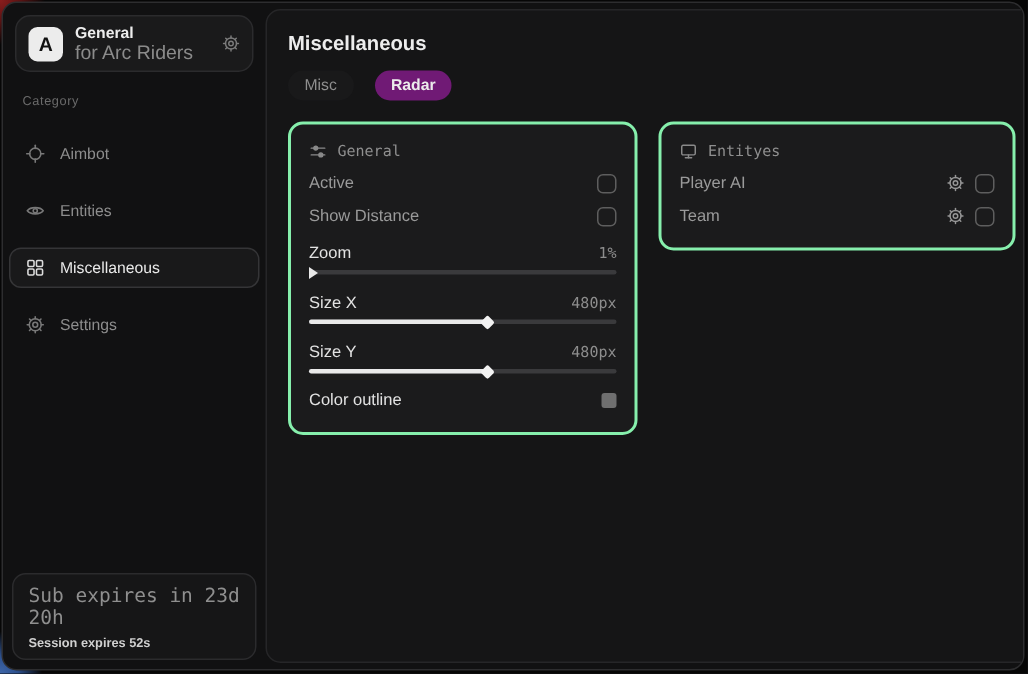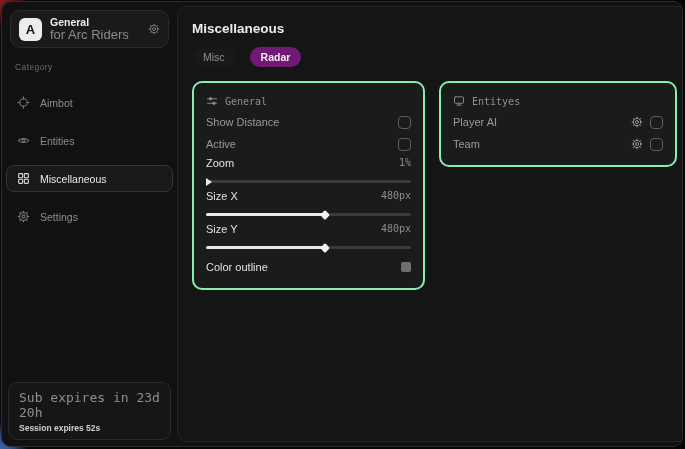--- a/index.html
+++ b/index.html
@@ -72,21 +72,21 @@
   .card-head .ic{ width:12px; height:12px; color:#8a8a8a; }
   .card-title{ font-family:"DejaVu Sans Mono",monospace; font-size:10px; color:#8f8f8f; }
   .row{ display:flex; align-items:center; justify-content:space-between; min-height:22px; }
   .row .lbl{ font-size:11px; color:#9a9a9a; }
   .row.bright .lbl{ color:#e2e2e2; }
   .checkbox{
     width:13px; height:13px; border:1.5px solid #5e5e5e; border-radius:4px;
     background:transparent; cursor:pointer;
   }
   .slider-block{ margin:2px 0 6px 0; }
-  .slider-top{ display:flex; align-items:flex-start; justify-content:space-between; height:18px; }
+  .slider-top{ display:flex; align-items:flex-end; justify-content:space-between; height:18px; }
   .slider-top .lbl{ font-size:11px; color:#e2e2e2; }
   .val{ font-family:"DejaVu Sans Mono",monospace; font-size:10px; color:#8d8d8d; }
   .track{ position:relative; height:3px; background:#3a3a3c; border-radius:2px; margin:5px 0 7px 0; cursor:pointer; }
   .fill{ position:absolute; left:0; top:0; bottom:0; background:#e9e9e9; border-radius:2px; }
   .thumb{
     position:absolute; top:50%; width:7px; height:7px; background:#f2f2f2;
     transform:translate(-50%,-50%) rotate(45deg); border-radius:1.5px; cursor:pointer;
   }
   .thumb.tri{
     width:0; height:0; background:transparent; border-radius:0;
@@ -197,27 +197,27 @@
               <svg viewBox="0 0 16 16" fill="none" stroke="currentColor" stroke-width="1.3" stroke-linecap="round">
                 <line x1="2" y1="5" x2="14" y2="5"></line>
                 <circle cx="6" cy="5" r="1.7" fill="currentColor"></circle>
                 <line x1="2" y1="11" x2="14" y2="11"></line>
                 <circle cx="10.5" cy="11" r="1.7" fill="currentColor"></circle>
               </svg>
             </span>
             <span class="card-title">General</span>
           </div>
           <div class="row">
-            <span class="lbl">Show Distance</span>
+            <span class="lbl">Active</span>
             <span class="ent-right">
               <span class="checkbox"></span>
             </span>
           </div>
           <div class="row">
-            <span class="lbl">Active</span>
+            <span class="lbl">Show Distance</span>
             <span class="ent-right">
               <span class="checkbox"></span>
             </span>
           </div>
           <div class="slider-block">
             <div class="slider-top">
               <span class="lbl">Zoom</span>
               <span class="val">1%</span>
             </div>
             <div class="track">

